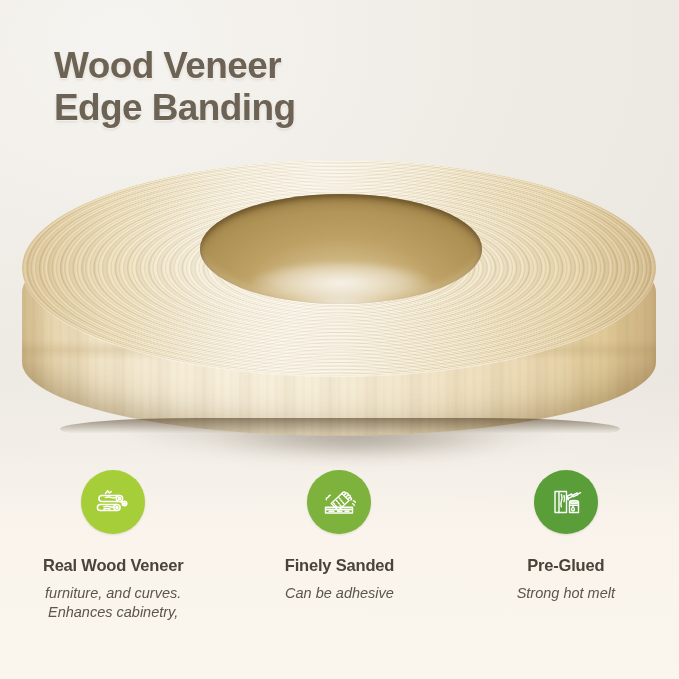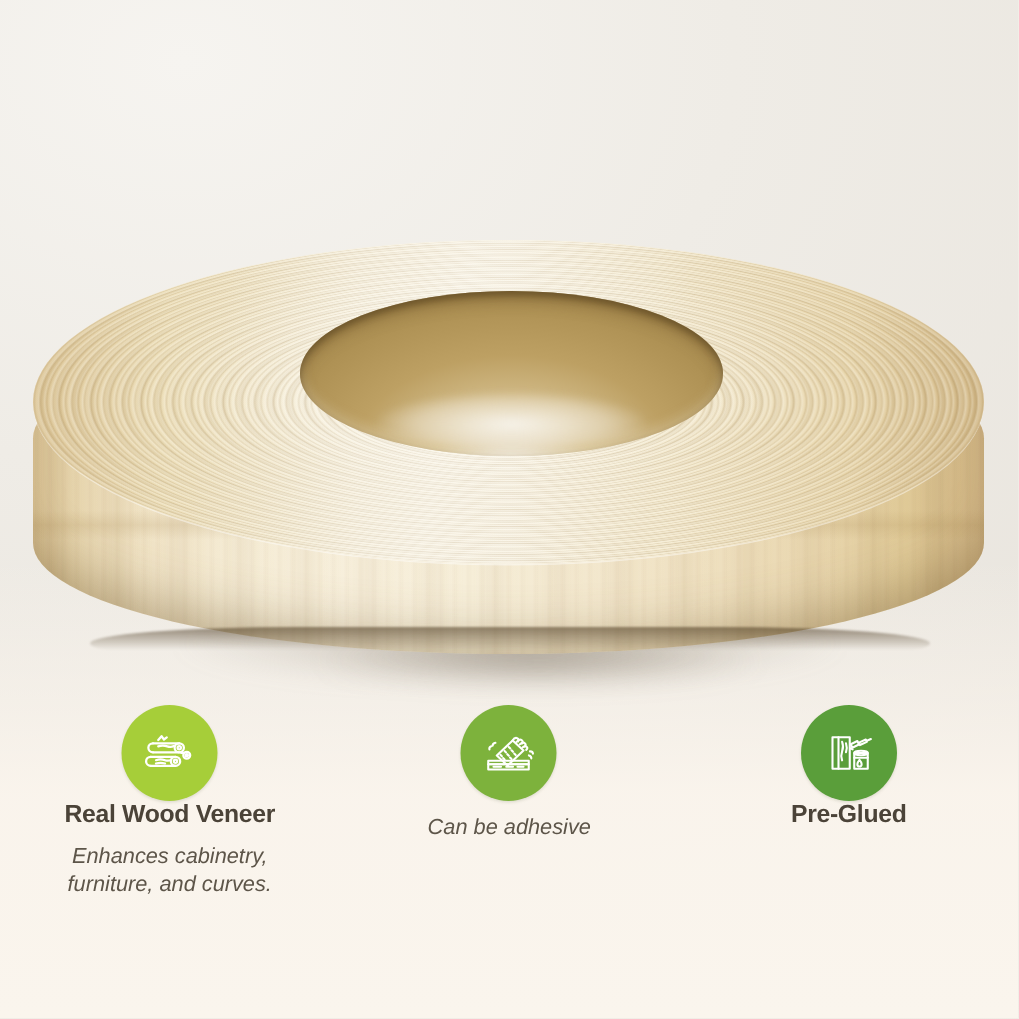--- a/index.html
+++ b/index.html
@@ -151,34 +151,38 @@
     display:flex;z-index:7;
   }
   .feature{flex:1;display:flex;flex-direction:column;align-items:center;padding:0 6px;}
   .badge{
     width:64px;height:64px;border-radius:50%;
     display:flex;align-items:center;justify-content:center;
     box-shadow:0 1px 2px rgba(100,110,70,.18);
   }
   .badge svg{display:block;}
   .f-title{
-    font-size:16.5px;font-weight:bold;color:#4b4338;
+    margin-top:22px;font-size:16.5px;font-weight:bold;color:#4b4338;
     letter-spacing:-.2px;text-align:center;white-space:nowrap;
   }
   .f-desc{
     margin-top:9px;font-size:14.5px;font-style:italic;color:#5d5549;
     line-height:1.32;text-align:center;
   }
   .f-desc span{display:block;white-space:nowrap;}
 </style>
 </head>
 <body>
 
 <div id="stage">
 
+  <div class="headline">
+    <span>Wood Veneer</span>
+    <span class="l2">Edge Banding</span>
+  </div>
 
   <div class="roll-wrap">
     <div class="roll-shadow"></div>
     <div class="roll-shadow2"></div>
 
     <div class="roll-side">
       <div class="grain"></div>
       <div class="grain2"></div>
       <div class="seam"></div>
     </div>
@@ -222,22 +226,22 @@
             <path d="M11 27 q3 -.9 6 0"></path>
 
             <ellipse cx="31.5" cy="21.5" rx="2.3" ry="2.2"></ellipse>
             <circle cx="31.5" cy="21.5" r=".8"></circle>
             <path d="M27.8 20 L29.6 19.9"></path>
           </svg>
         </span>
       </div>
       <div class="f-title">Real Wood Veneer</div>
       <div class="f-desc">
+        <span>furniture, and curves.</span>
         <span>Enhances cabinetry,</span>
-        <span>furniture, and curves.</span>
       </div>
     </div>
 
     <div class="feature">
       <div class="badge" style="background:#7db23c">
         <span>
           <svg width="40" height="40" viewBox="0 0 40 40" fill="none" stroke="#ffffff" stroke-width="1.4" stroke-linecap="round" stroke-linejoin="round">
 
             <path d="M6.5 27.5 L33.5 27.5 L33.5 31 L6.5 31 Z"></path>
             <path d="M10 29.2 L15 29.2"></path>
@@ -260,20 +264,21 @@
             <path d="M27.6 14.2 q2 -1.9 3.4 -.6 q.9 .9 -.2 2.1"></path>
             <path d="M29.4 16.2 q1.9 -1.3 2.9 -.1 q.7 .9 -.5 1.8"></path>
 
             <path d="M8.5 15.5 q-1.6 .6 -1.2 2.2"></path>
             <path d="M11.3 13.2 q-1.8 .3 -1.9 1.9"></path>
             <path d="M33.6 21.6 q1.7 .4 1.6 2"></path>
             <path d="M34.3 18.9 q1.8 -.1 2 1.5"></path>
           </svg>
         </span>
       </div>
+      <div class="f-title">Finely Sanded</div>
       <div class="f-desc">
         <span>Can be adhesive</span>
       </div>
     </div>
 
     <div class="feature">
       <div class="badge" style="background:#5a9e3a">
         <span>
           <svg width="40" height="40" viewBox="0 0 40 40" fill="none" stroke="#ffffff" stroke-width="1.4" stroke-linecap="round" stroke-linejoin="round">
 
@@ -291,17 +296,18 @@
             <path d="M23.5 20 L32.5 20 L32.5 30.5 L23.5 30.5 Z"></path>
             <ellipse cx="28" cy="20" rx="4.5" ry="1.5"></ellipse>
             <path d="M23.5 23.2 L32.5 23.2"></path>
 
             <path d="M27 24.6 q1.4 1.6 1.4 3 a1.4 1.4 0 0 1 -2.8 0 q0 -1.4 1.4 -3"></path>
           </svg>
         </span>
       </div>
       <div class="f-title">Pre-Glued</div>
       <div class="f-desc">
+        <span>Strong hot melt</span>
       </div>
     </div>
 
   </div>
 </div>
 
 </body></html>

